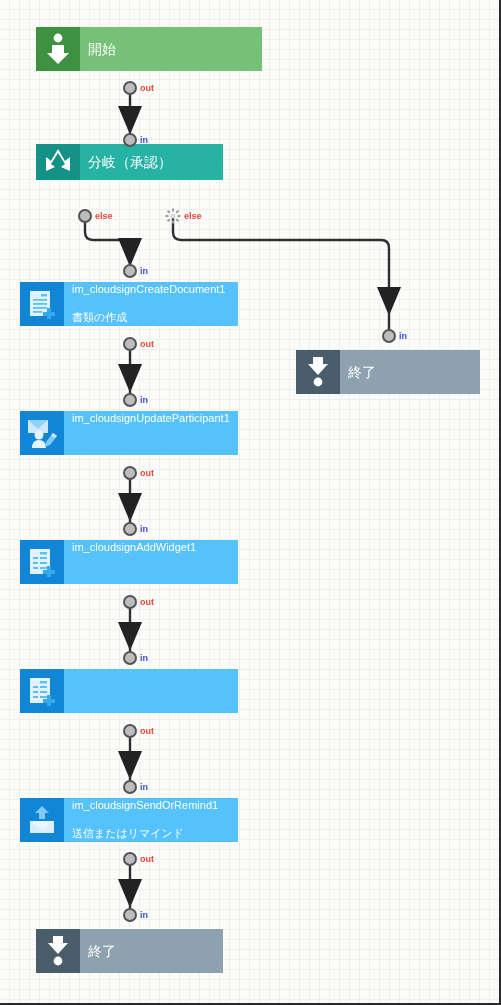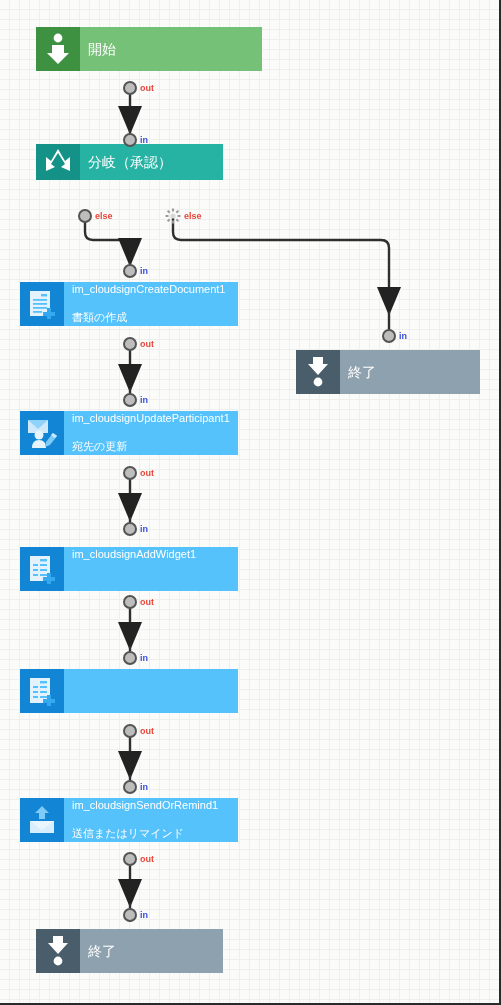--- a/index.html
+++ b/index.html
@@ -232,30 +232,29 @@
         <rect x="2" y="2" width="20" height="13" fill="#cfe9fb"></rect>
         <path d="M2 2 L12 11 L22 2 Z" fill="#8fd3fb"></path>
         <circle cx="13" cy="17" r="4.5" fill="#e6f4fd"></circle>
         <path d="M6 30 q0 -8 7 -8 q7 0 7 8 z" fill="#e6f4fd"></path>
         <path d="M20 24 L27 15 L31 18 L24 27 L19 29 Z" fill="#7ecbf7"></path>
         <path d="M27 15 L31 18 L29 20 L25 17 Z" fill="#cfe9fb"></path>
       </svg>
     </div>
     <div class="body">
       <div class="id">im_cloudsignUpdateParticipant1</div>
-      <div class="label">宛先の更新</div>
     </div>
   </div>
   <div class="port" style="left:123px;top:466px;"></div>
   <div class="port-label out" style="left:140px;top:468px;">out</div>
 
   <div class="port" style="left:123px;top:522px;"></div>
   <div class="port-label in" style="left:140px;top:524px;">in</div>
 
-  <div class="node task" style="left:20px;top:540px;width:218px;height:44px;margin-top:7px;">
+  <div class="node task" style="left:20px;top:540px;width:218px;height:44px;">
     <div class="icon-box">
       <svg width="30" height="30" viewBox="0 0 30 30" xmlns="http://www.w3.org/2000/svg">
         <rect x="3" y="2" width="20" height="25" fill="#e3f2fd"></rect>
         <rect x="13" y="5" width="7" height="2.4" fill="#56c2fb"></rect>
         <rect x="6" y="10" width="5" height="2" fill="#56c2fb"></rect>
         <rect x="13" y="10" width="7" height="2" fill="#56c2fb"></rect>
         <rect x="6" y="15" width="5" height="2" fill="#56c2fb"></rect>
         <rect x="13" y="15" width="7" height="2" fill="#56c2fb"></rect>
         <rect x="6" y="20" width="5" height="2" fill="#56c2fb"></rect>
         <rect x="13" y="20" width="7" height="2" fill="#56c2fb"></rect>

